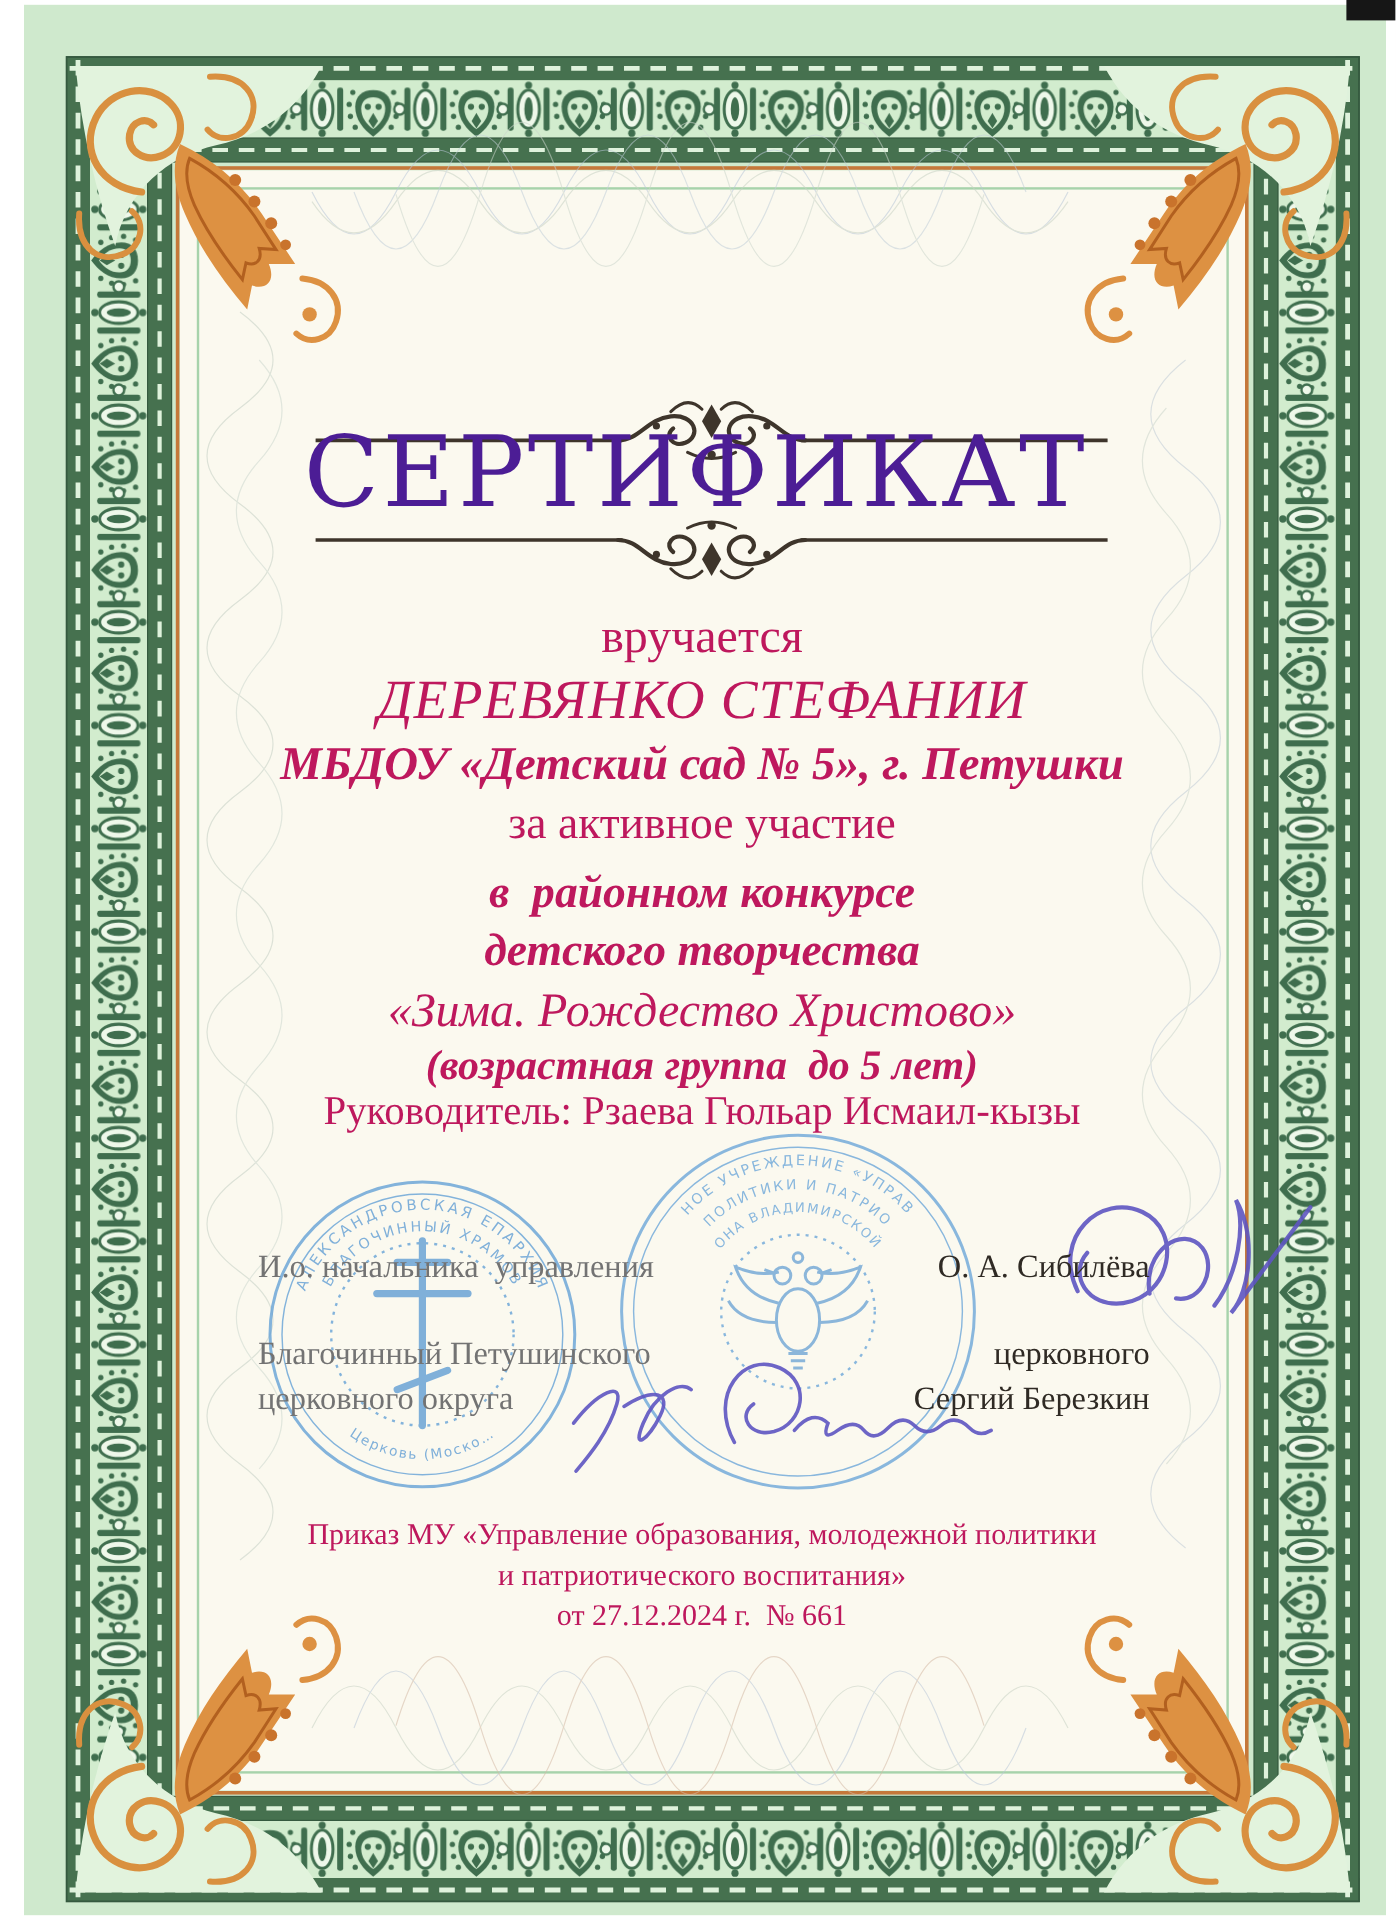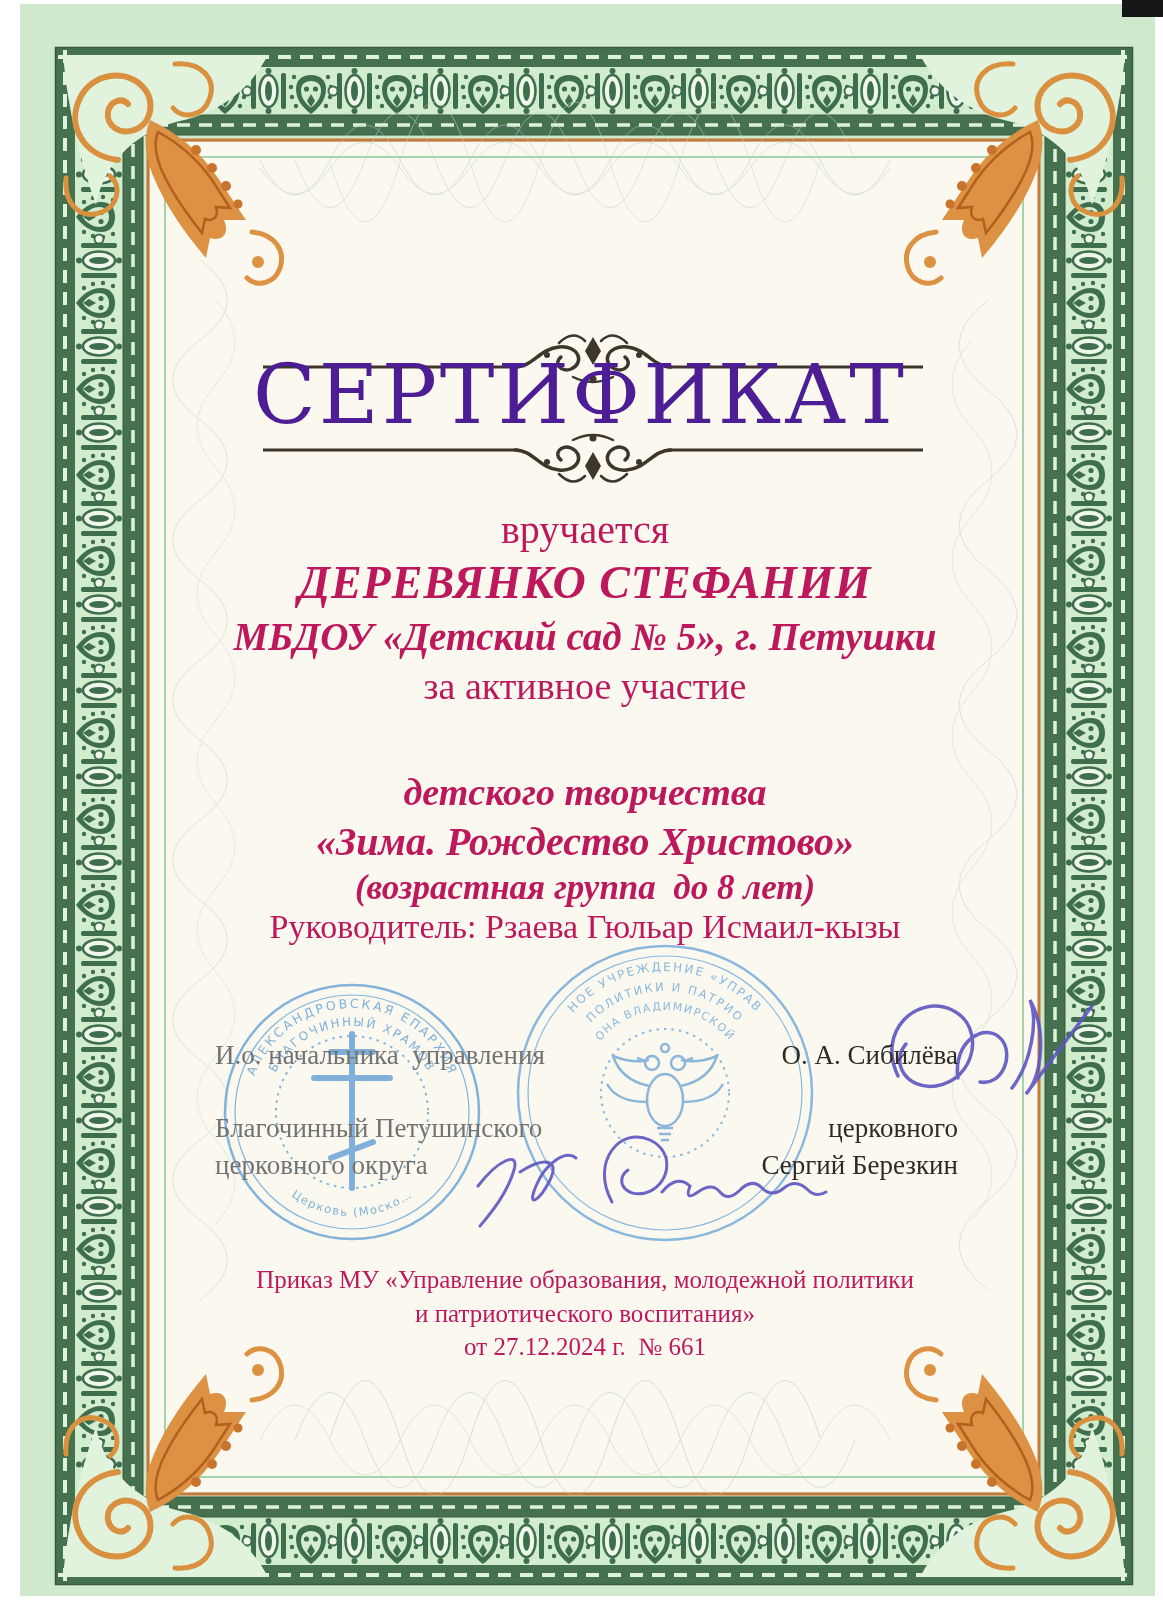--- a/index.html
+++ b/index.html
@@ -8,21 +8,21 @@
   svg{display:block;}
   .layer{position:absolute;left:0;top:0;}
   .cline{position:absolute;left:139px;width:892px;text-align:center;white-space:pre;
          color:#be185d;z-index:3;}
   .lline{position:absolute;left:215px;white-space:pre;color:#737373;z-index:3;text-align:left;}
   .rline{position:absolute;right:205px;white-space:pre;color:#2f2a24;z-index:3;text-align:right;}
   .title{position:absolute;left:134px;width:892px;text-align:center;z-index:3;
          font-family:"DejaVu Serif","Liberation Serif",serif;color:#4c1d95;
          font-size:82px;letter-spacing:3px;line-height:1.05;}
   .it{font-style:italic;font-weight:bold;}
-  .bd{font-weight:bold;}
+  .bd{font-weight:normal;}
 </style>
 </head>
 <body>
 
 <div class="page">
 
   <svg class="layer" width="1163" height="1600" style="z-index:0">
     <defs>
       <symbol id="bandUnit" overflow="visible">
         <rect width="86" height="48" fill="#d2ecce"></rect>
@@ -241,26 +241,27 @@
   <div class="title" style="top:352px">СЕРТИФИКАТ</div>
 
   <div class="cline" style="top:506px;font-size:40px">вручается</div>
 
   <div class="cline bd it" style="top:556px;font-size:46px;letter-spacing:1px">ДЕРЕВЯНКО СТЕФАНИИ</div>
 
   <div class="cline it" style="top:614px;font-size:39px">МБДОУ «Детский сад № 5», г. Петушки</div>
 
   <div class="cline" style="top:664px;font-size:38px">за активное участие</div>
 
+  <div class="cline it" style="top:722px;font-size:38px">в  районном конкурсе</div>
 
   <div class="cline it" style="top:770px;font-size:38px">детского творчества</div>
 
   <div class="cline bd it" style="top:818px;font-size:40px">«Зима. Рождество Христово»</div>
 
-  <div class="cline it" style="top:868px;font-size:35px">(возрастная группа  до 8 лет)</div>
+  <div class="cline it" style="top:868px;font-size:35px">(возрастная группа  до 5 лет)</div>
 
   <div class="cline" style="top:908px;font-size:34px">Руководитель: Рзаева Гюльар Исмаил-кызы</div>
 
   <div class="lline" style="top:1040px;font-size:27px">И.о. начальника  управления</div>
   <div class="rline" style="top:1040px;font-size:27px">О. А. Сибилёва</div>
 
   <div class="lline" style="top:1113px;font-size:27px">Благочинный Петушинского</div>
   <div class="lline" style="top:1150px;font-size:27px">церковного округа</div>
 
   <div class="rline" style="top:1113px;font-size:27px">церковного</div>

